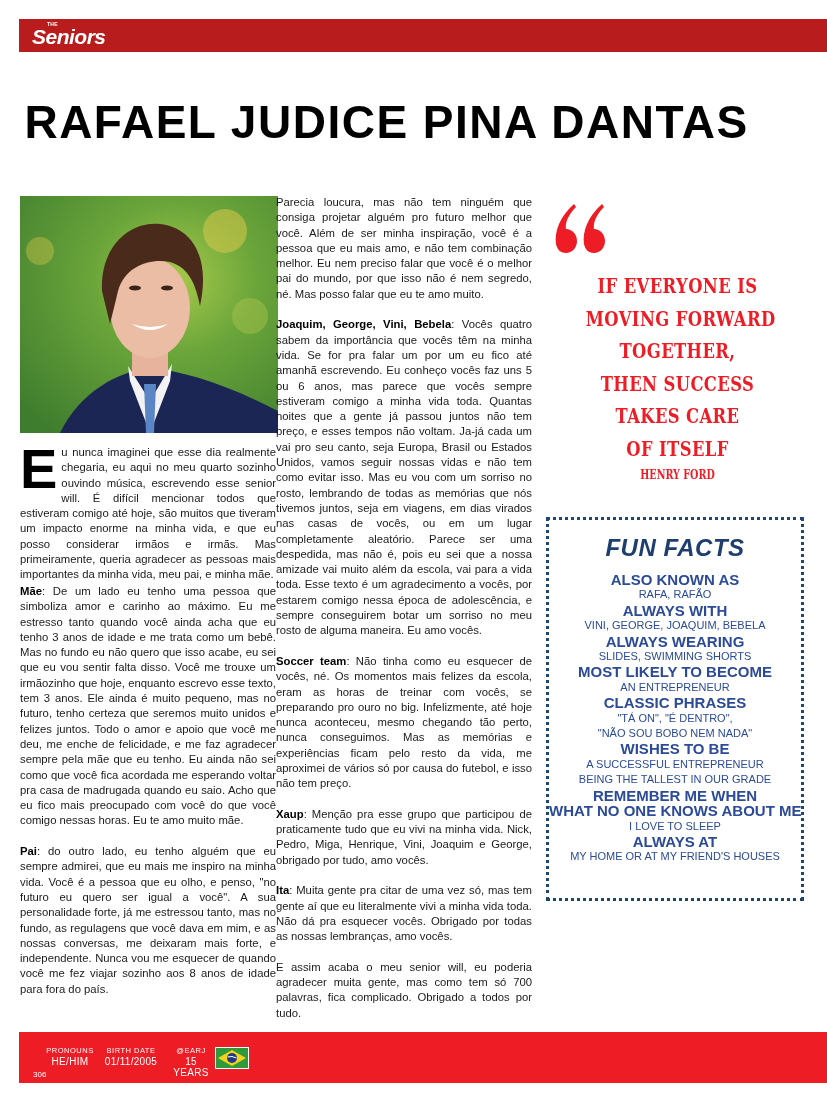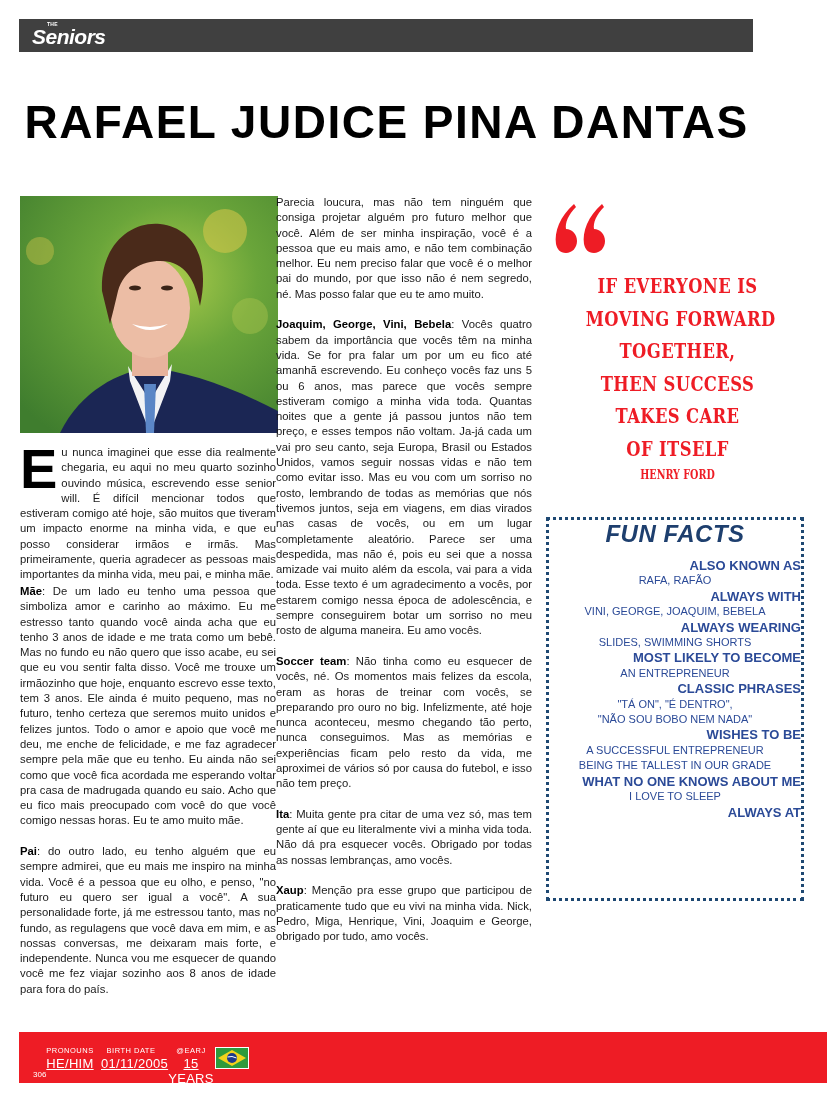--- a/index.html
+++ b/index.html
@@ -1,18 +1,18 @@
 <!DOCTYPE html>
 <html><head>
 <meta charset="utf-8">
 <style>
   html, body { margin: 0; padding: 0; background: #ffffff; }
   body { width: 827px; height: 1103px; position: relative; overflow: hidden;
          font-family: "Liberation Sans", sans-serif; color: #111; }
-  .header-bar { position: absolute; left: 19px; top: 19px; width: 734px; height: 33px; background: #404040; }
+  .header-bar { position: absolute; left: 19px; top: 19px; width: 808px; height: 33px; background: #b91c1c; }
   .brand { position: absolute; left: 13px; top: 2px; color: #fff; }
   .brand-the { position: absolute; left: 15px; top: 0px; font-size: 5px; font-weight: bold; letter-spacing: 0.3px; }
   .brand-name { position: absolute; left: 0; top: 4px; font-size: 21px; font-weight: bold; font-style: italic; letter-spacing: -0.5px; white-space: nowrap; }
 
   .title { position: absolute; left: 12px; top: 95px; width: 749px; text-align: center;
            font-size: 46px; font-weight: bold; letter-spacing: 1.5px; color: #000; white-space: nowrap; }
 
   .photo { position: absolute; left: 20px; top: 196px; width: 258px; height: 237px; overflow: hidden; }
 
   .col { position: absolute; font-size: 11.3px; line-height: 15.3px; text-align: justify; color: #1a1a1a; }
@@ -27,29 +27,29 @@
   .quote-text { position: absolute; left: 560px; top: 270px; width: 235px; text-align: center; color: #ee1c25;
                 font-family: "DejaVu Serif", serif; font-weight: bold; font-size: 21px; line-height: 32.5px; letter-spacing: 0.5px;
                 transform: scaleX(0.78); transform-origin: center top; }
   .quote-text div { white-space: nowrap; }
   .quote-author { position: absolute; left: 560px; top: 468px; width: 235px; text-align: center; color: #ee1c25;
                   font-family: "DejaVu Serif", serif; font-weight: bold; font-size: 12px;
                   transform: scaleX(0.8); transform-origin: center top; }
 
   .funfacts { position: absolute; left: 546px; top: 517px; width: 258px; height: 384px;
               border: 3px dotted #1e4872; box-sizing: border-box; text-align: center; }
-  .ff-title { font-size: 24px; font-weight: bold; font-style: italic; color: #1e3f6e; letter-spacing: 0.5px; }
+  .ff-title { margin-top: 14px; font-size: 24px; font-weight: bold; font-style: italic; color: #1e3f6e; letter-spacing: 0.5px; }
   .ff-list { margin-top: 10px; }
-  .ff-label { font-size: 13px; font-weight: bold; color: #2b4a97; line-height: 15.4px; white-space: nowrap; text-align: right; }
+  .ff-label { font-size: 15px; font-weight: bold; color: #2b4a97; line-height: 15.4px; white-space: nowrap; }
   .ff-value { font-size: 11px; color: #2b4a97; line-height: 15.4px; white-space: nowrap; }
 
   .footer-bar { position: absolute; left: 19px; top: 1032px; width: 820px; height: 51px; background: #ee1c25; color: #fff; }
   .meta { position: absolute; top: 14px; text-align: center; }
   .meta-label { font-size: 7.5px; letter-spacing: 0.5px; }
-  .meta-value { font-size: 13px; letter-spacing: 0.3px; margin-top: 1px; text-decoration: underline; }
+  .meta-value { font-size: 10px; letter-spacing: 0.3px; margin-top: 1px; }
   .meta-pronouns { left: 25px; width: 52px; }
   .meta-birth { left: 82px; width: 60px; }
   .meta-school { left: 147px; width: 50px; }
   .flag { position: absolute; left: 196px; top: 15px; width: 34px; height: 22px; }
   .page-number { position: absolute; left: 0px; top: 38px; font-size: 8px; color: #fff; margin-left: 14px; }
 </style>
 </head>
 <body>
 
 <div class="header-bar">
@@ -91,22 +91,23 @@
 </div>
 <div class="col col1b">
   <p><b>Mãe</b><span>: De um lado eu tenho uma pessoa que simboliza amor e carinho ao máximo. Eu me estresso tanto quando você ainda acha que eu tenho 3 anos de idade e me trata como um bebê. Mas no fundo eu não quero que isso acabe, eu sei que eu vou sentir falta disso. Você me trouxe um irmãozinho que hoje, enquanto escrevo esse texto, tem 3 anos. Ele ainda é muito pequeno, mas no futuro, tenho certeza que seremos muito unidos e felizes juntos. Todo o amor e apoio que você me deu, me enche de felicidade, e me faz agradecer sempre pela mãe que eu tenho. Eu ainda não sei como que você fica acordada me esperando voltar pra casa de madrugada quando eu saio. Acho que eu fico mais preocupado com você do que você comigo nessas horas. Eu te amo muito mãe.</span></p>
   <p><b>Pai</b><span>: do outro lado, eu tenho alguém que eu sempre admirei, que eu mais me inspiro na minha vida. Você é a pessoa que eu olho, e penso, "no futuro eu quero ser igual a você". A sua personalidade forte, já me estressou tanto, mas no fundo, as regulagens que você dava em mim, e as nossas conversas, me deixaram mais forte, e independente. Nunca vou me esquecer de quando você me fez viajar sozinho aos 8 anos de idade para fora do país.</span></p>
 </div>
 
 <div class="col col2">
   <p>Parecia loucura, mas não tem ninguém que consiga projetar alguém pro futuro melhor que você. Além de ser minha inspiração, você é a pessoa que eu mais amo, e não tem combinação melhor. Eu nem preciso falar que você é o melhor pai do mundo, por que isso não é nem segredo, né. Mas posso falar que eu te amo muito.</p>
   <p><b>Joaquim, George, Vini, Bebela</b><span>: Vocês quatro sabem da importância que vocês têm na minha vida. Se for pra falar um por um eu fico até amanhã escrevendo. Eu conheço vocês faz uns 5 ou 6 anos, mas parece que vocês sempre estiveram comigo a minha vida toda. Quantas noites que a gente já passou juntos não tem preço, e esses tempos não voltam. Ja-já cada um vai pro seu canto, seja Europa, Brasil ou Estados Unidos, vamos seguir nossas vidas e não tem como evitar isso. Mas eu vou com um sorriso no rosto, lembrando de todas as memórias que nós tivemos juntos, seja em viagens, em dias virados nas casas de vocês, ou em um lugar completamente aleatório. Parece ser uma despedida, mas não é, pois eu sei que a nossa amizade vai muito além da escola, vai para a vida toda. Esse texto é um agradecimento a vocês, por estarem comigo nessa época de adolescência, e sempre conseguirem botar um sorriso no meu rosto de alguma maneira. Eu amo vocês.</span></p>
   <p><b>Soccer team</b><span>: Não tinha como eu esquecer de vocês, né. Os momentos mais felizes da escola, eram as horas de treinar com vocês, se preparando pro ouro no big. Infelizmente, até hoje nunca aconteceu, mesmo chegando tão perto, nunca conseguimos. Mas as memórias e experiências ficam pelo resto da vida, me aproximei de vários só por causa do futebol, e isso não tem preço.</span></p>
+  <p><b>Xaup</b><span>: Menção pra esse grupo que participou de praticamente tudo que eu vivi na minha vida. Nick, Pedro, Miga, Henrique, Vini, Joaquim e George, obrigado por tudo, amo vocês.</span></p>
   <p><b>Ita</b><span>: Muita gente pra citar de uma vez só, mas tem gente aí que eu literalmente vivi a minha vida toda. Não dá pra esquecer vocês. Obrigado por todas as nossas lembranças, amo vocês.</span></p>
-  <p><b>Xaup</b><span>: Menção pra esse grupo que participou de praticamente tudo que eu vivi na minha vida. Nick, Pedro, Miga, Henrique, Vini, Joaquim e George, obrigado por tudo, amo vocês.</span></p>
+  <p><span>E assim acaba o meu senior will, eu poderia agradecer muita gente, mas como tem só 700 palavras, fica complicado. Obrigado a todos por tudo.</span></p>
 </div>
 
 <svg class="quote-mark" viewBox="0 0 60 62">
   <path d="M4 46 C2 34 8 18 22 6 L24 9 C16 17 13 25 14 31 C20 31 25 36 25 43 C25 50 20 55 14 55 C8 55 5 51 4 46 Z" fill="#ee1c25"></path>
   <path d="M32 46 C30 34 36 18 50 6 L52 9 C44 17 41 25 42 31 C48 31 53 36 53 43 C53 50 48 55 42 55 C36 55 33 51 32 46 Z" fill="#ee1c25"></path>
 </svg>
 <div class="quote-text">
   <div>IF EVERYONE IS</div>
   <div>MOVING FORWARD</div>
   <div>TOGETHER,</div>
@@ -126,23 +127,25 @@
     <div class="ff-label">ALWAYS WEARING</div>
     <div class="ff-value">SLIDES, SWIMMING SHORTS</div>
     <div class="ff-label">MOST LIKELY TO BECOME</div>
     <div class="ff-value">AN ENTREPRENEUR</div>
     <div class="ff-label">CLASSIC PHRASES</div>
     <div class="ff-value">"TÁ ON", "É DENTRO",</div>
     <div class="ff-value">"NÃO SOU BOBO NEM NADA"</div>
     <div class="ff-label">WISHES TO BE</div>
     <div class="ff-value">A SUCCESSFUL ENTREPRENEUR</div>
     <div class="ff-value">BEING THE TALLEST IN OUR GRADE</div>
+    <div class="ff-label">REMEMBER ME WHEN</div>
     <div class="ff-label">WHAT NO ONE KNOWS ABOUT ME</div>
     <div class="ff-value">I LOVE TO SLEEP</div>
     <div class="ff-label">ALWAYS AT</div>
+    <div class="ff-value">MY HOME OR AT MY FRIEND'S HOUSES</div>
   </div>
 </div>
 
 <div class="footer-bar">
   <div class="meta meta-pronouns">
     <div class="meta-label">PRONOUNS</div>
     <div class="meta-value">HE/HIM</div>
   </div>
   <div class="meta meta-birth">
     <div class="meta-label">BIRTH DATE</div>

